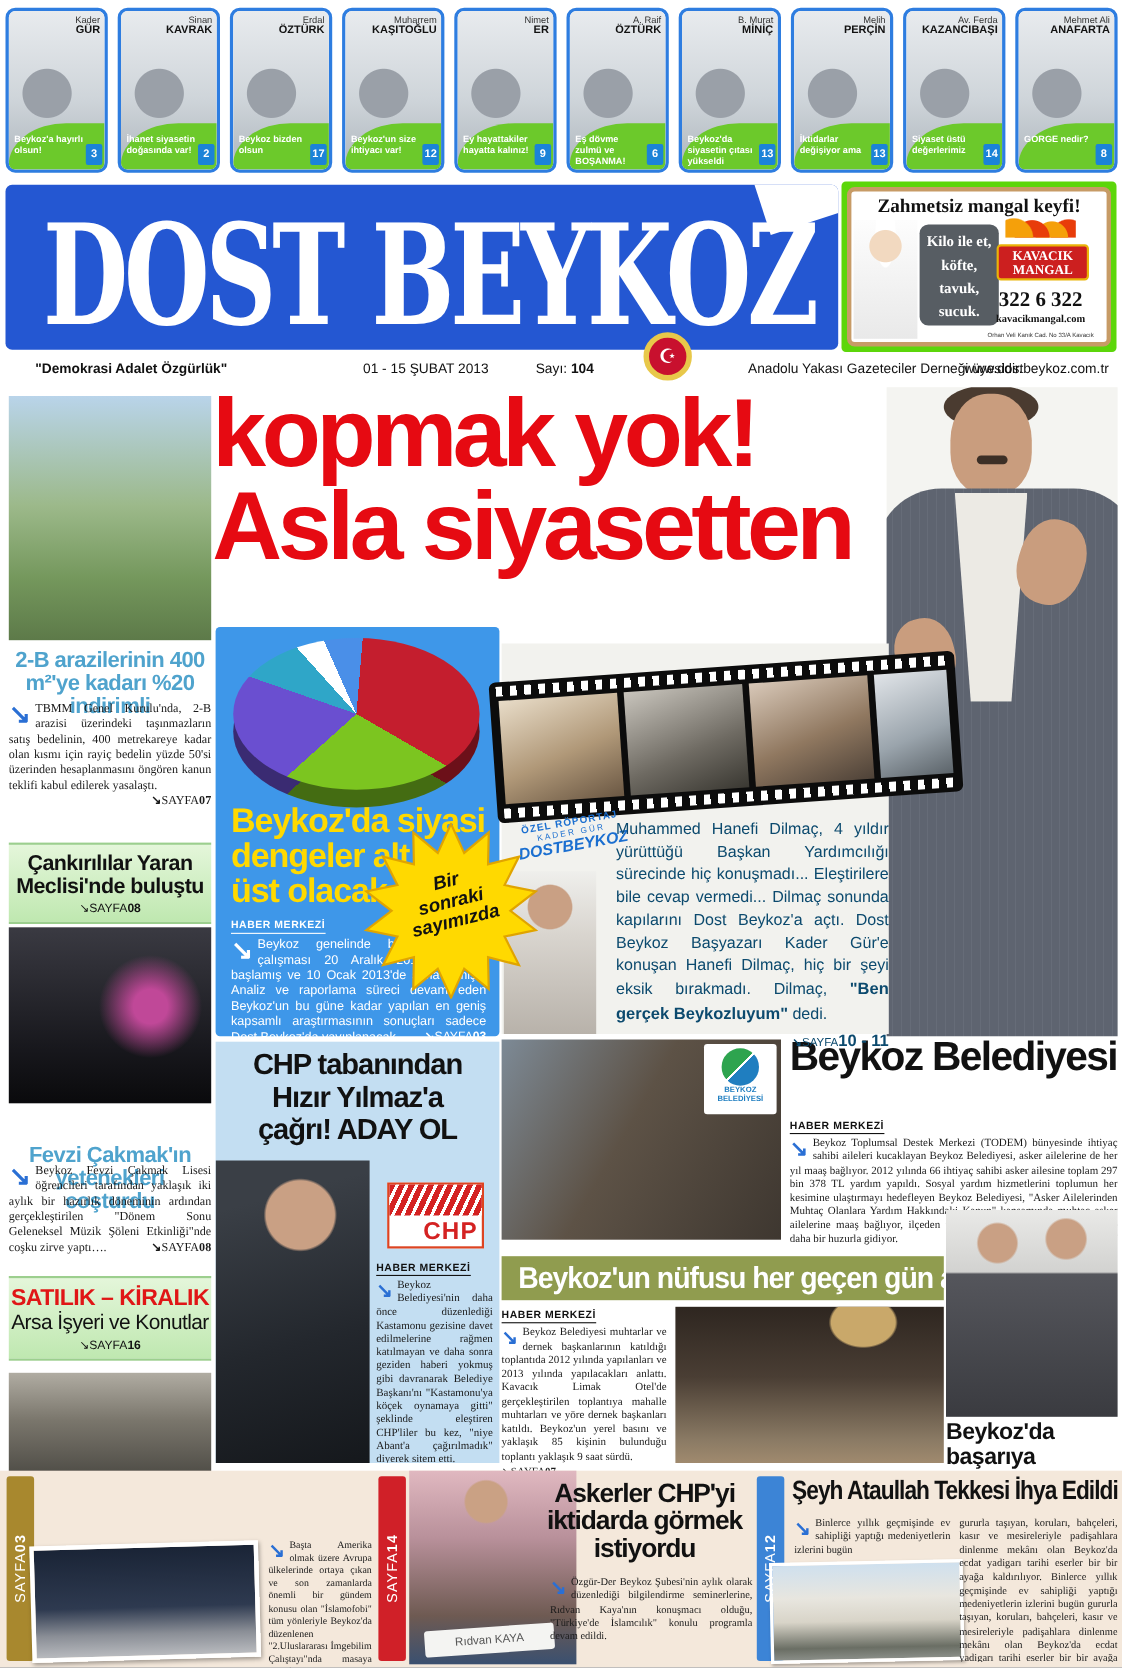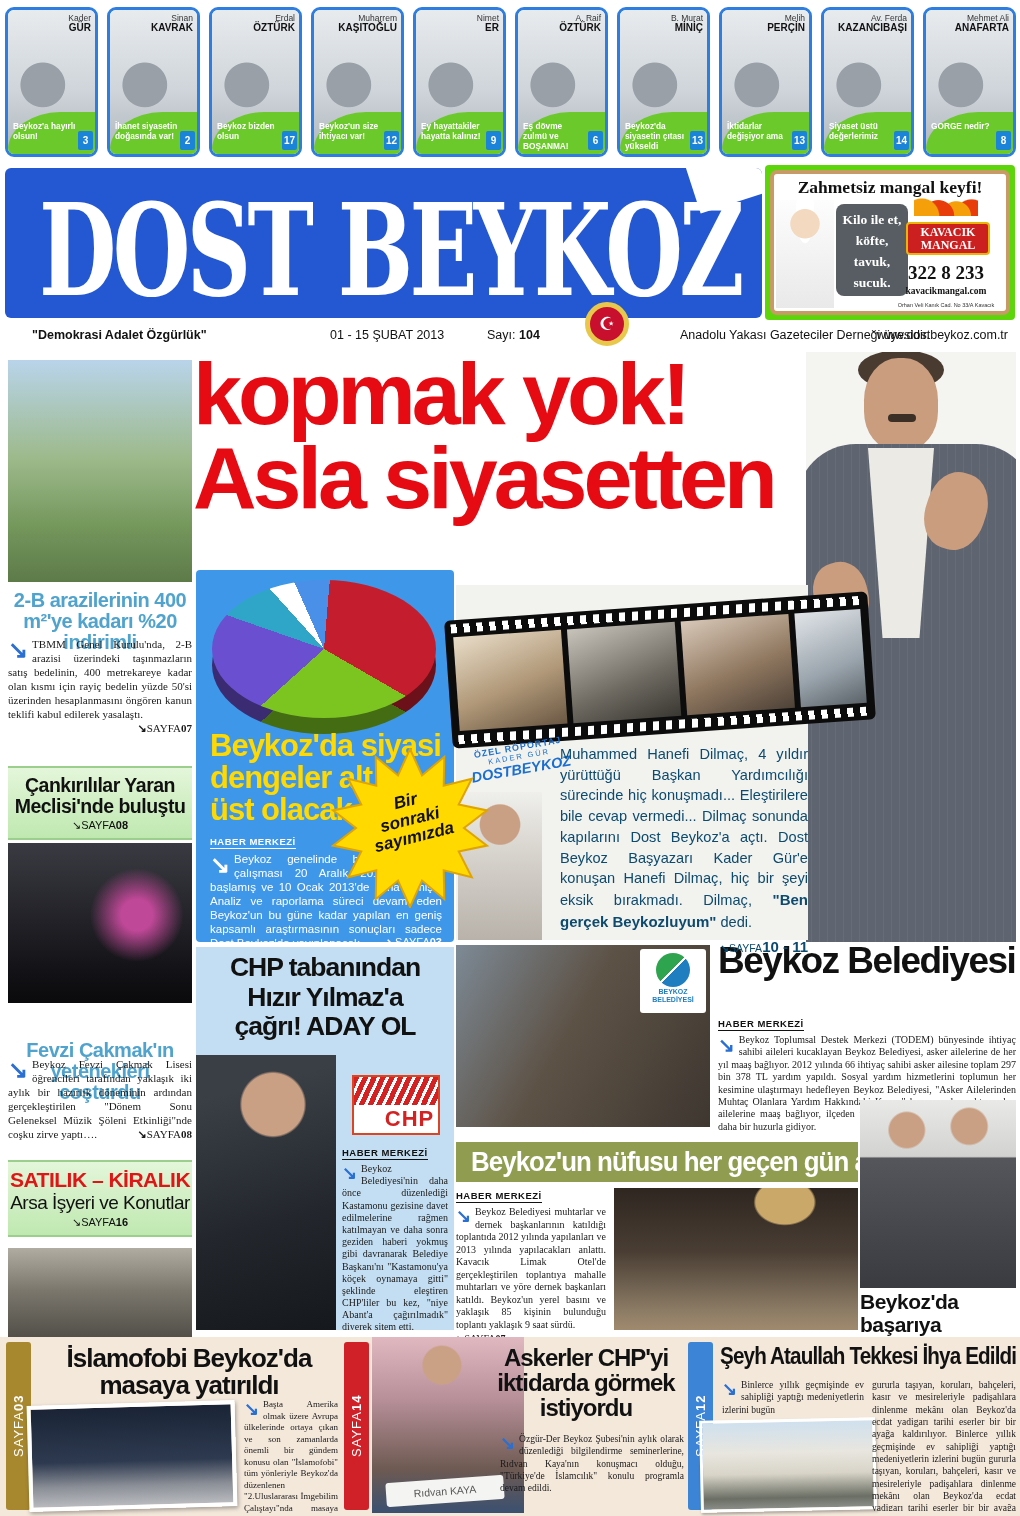--- a/index.html
+++ b/index.html
@@ -338,21 +338,21 @@
   <div class="abs" id="ad">
     <div id="ad-card">
       <div id="ad-head">Zahmetsiz mangal keyfi!</div>
       <div id="ad-chef"></div>
       <div id="ad-menu">Kilo ile et, köfte, tavuk, sucuk.</div>
       <div id="ad-logo">
         <div id="ad-flames"></div>
         <div id="ad-grill"></div>
         <div id="ad-brand">KAVACIK MANGAL</div>
       </div>
-      <div id="ad-phone">322 8 233</div>
+      <div id="ad-phone">322 6 322</div>
       <div id="ad-site">kavacikmangal.com</div>
       <div id="ad-addr">Orhan Veli Kanık Cad. No 33/A Kavacık</div>
     </div>
   </div>
 
   <div class="abs" id="headline">
     <div>kopmak yok!</div>
     <div>Asla siyasetten</div>
   </div>
 
@@ -481,24 +481,20 @@
   <div class="abs" id="aw-cap">
     <div>Beykoz'da başarıya</div>
     <div><span>ödül var</span>
       <span class="pageref"><span class="pr-arrow">↘</span><span>SAYFA</span><b>15</b></span>
     </div>
   </div>
 
   <div class="abs" id="bottom">
 
     <div class="tab" id="tab1"><span>SAYFA</span><b>03</b></div>
-    <div class="bhead" id="b1-head">
-      <div>İslamofobi Beykoz'da</div>
-      <div>masaya yatırıldı</div>
-    </div>
     <div id="b1-photo"></div>
     <div id="b1-body" class="serif">
       <span class="arrow-blue">↘</span><span>Başta Amerika olmak üzere Avrupa ülkelerinde ortaya çıkan ve son zamanlarda önemli bir gündem konusu olan "İslamofobi" tüm yönleriyle Beykoz'da düzenlenen "2.Uluslararası İmgebilim Çalıştayı"nda masaya yatırdı.</span>
     </div>
 
     <div class="tab" id="tab2"><span>SAYFA</span><b>14</b></div>
     <div id="b2-photo">
       <div id="b2-plate">Rıdvan KAYA</div>
     </div>
     <div class="bhead" id="b2-head">

